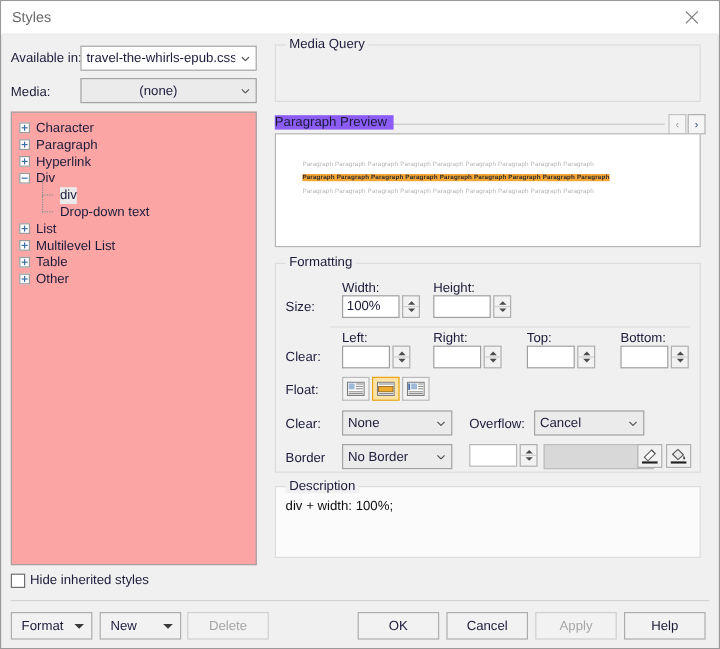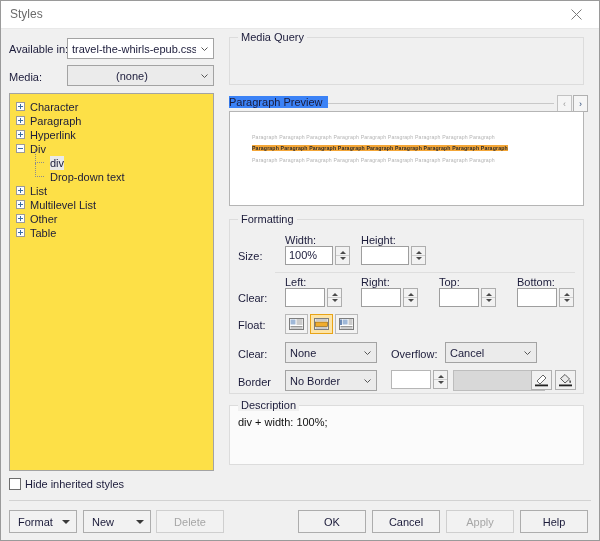--- a/index.html
+++ b/index.html
@@ -28,40 +28,40 @@
     display:flex;align-items:center;
   }
   .combo.white{background:#fff;}
   .combo .ctext{flex:1;padding:0 4px;overflow:hidden;white-space:nowrap;}
   .combo .ctext.center{text-align:center;}
   .combo .carrow{width:17px;display:flex;align-items:center;justify-content:center;}
   .combo.disabled{background:#d8d8d8;border-color:#bdbdbd;color:#9a9a9a;}
   .chev{width:7px;height:4px;}
 
   
-  .treebox{position:absolute;left:8px;top:92px;width:205px;height:378px;background:#fde047;border:1px solid #a3a3a3;box-sizing:border-box;overflow:hidden;}
+  .treebox{position:absolute;left:8px;top:92px;width:205px;height:378px;background:#fca5a5;border:1px solid #a3a3a3;box-sizing:border-box;overflow:hidden;}
   .tnode{position:relative;height:14px;line-height:14px;font-size:11px;color:#1b1b3a;white-space:nowrap;}
   .tnode .tog{position:absolute;left:0;top:2px;width:9px;height:9px;border:1px solid #9a9a9a;background:#fff;box-sizing:border-box;}
   .tnode .tog:before{content:"";position:absolute;left:1px;top:3px;width:5px;height:1px;background:#3a6ea5;}
   .tnode .tog.plus:after{content:"";position:absolute;left:3px;top:1px;width:1px;height:5px;background:#3a6ea5;}
   .tnode .tlabel{position:absolute;left:14px;top:0;}
   .tnode.child .tlabel{left:34px;}
   .tnode.child .elbow{position:absolute;left:19px;top:6px;width:9px;height:1px;border-top:1px dotted #8c8c8c;}
   .tnode.child .stem{position:absolute;left:19px;top:-7px;width:1px;height:14px;border-left:1px dotted #8c8c8c;}
   .tnode.sel .tlabel{background:#eaeaea;}
 
   .chk{position:absolute;left:8px;top:477px;width:12px;height:12px;border:1px solid #6d6d6d;background:#fff;box-sizing:border-box;}
   .chklabel{position:absolute;left:24px;top:477px;font-size:11px;color:#1b1b3a;}
 
   
   .group{position:absolute;box-sizing:border-box;border:1px solid #dcdcdc;}
   .group-title{position:absolute;top:-7px;left:8px;background:#f0f0f0;padding:0 3px;font-size:11px;color:#1b1b3a;}
 
   
-  .pp-title{position:absolute;left:228px;top:95px;font-size:11px;color:#1b1b3a;background:#3b82f6;padding-right:5px;z-index:2;}
+  .pp-title{position:absolute;left:228px;top:95px;font-size:11px;color:#1b1b3a;background:#8b5cf6;padding-right:5px;z-index:2;}
   .pp-rule{position:absolute;left:228px;top:102px;width:325px;height:1px;background:#c8c8c8;}
   .navbtn{position:absolute;top:94px;width:15px;height:17px;box-sizing:border-box;border:1px solid #c2c2c2;background:#f5f5f5;display:flex;align-items:center;justify-content:center;font-size:9px;color:#9a9a9a;}
   .navbtn.active{color:#2b4a77;border-color:#b0b0b0;}
 
   .ppbox{position:absolute;left:228px;top:110px;width:355px;height:95px;background:#fff;border:1px solid #b5b5b5;box-sizing:border-box;overflow:hidden;}
   .ppline{position:absolute;left:22px;font-size:5.2px;letter-spacing:.15px;white-space:nowrap;color:#b4b4b4;}
   .ppline.mid{color:#2b2b2b;font-weight:bold;background:#f4a637;}
 
   
   .fmt{left:228px;top:218px;width:355px;height:175px;}
@@ -157,25 +157,25 @@
       <div class="tnode">
           <span class="tog plus"></span>
           <span class="tlabel">List</span>
         </div>
       <div class="tnode">
           <span class="tog plus"></span>
           <span class="tlabel">Multilevel List</span>
         </div>
       <div class="tnode">
           <span class="tog plus"></span>
+          <span class="tlabel">Table</span>
+        </div>
+      <div class="tnode">
+          <span class="tog plus"></span>
           <span class="tlabel">Other</span>
-        </div>
-      <div class="tnode">
-          <span class="tog plus"></span>
-          <span class="tlabel">Table</span>
         </div>
     </div>
   </div>
 
   <div class="chk"></div>
   <div class="chklabel">Hide inherited styles</div>
 
   <div class="group" style="left:228px;top:36px;width:355px;height:48px;">
     <div class="group-title">Media Query</div>
     <div style="position:absolute;left:4px;top:6px;right:4px;bottom:4px;"></div>

